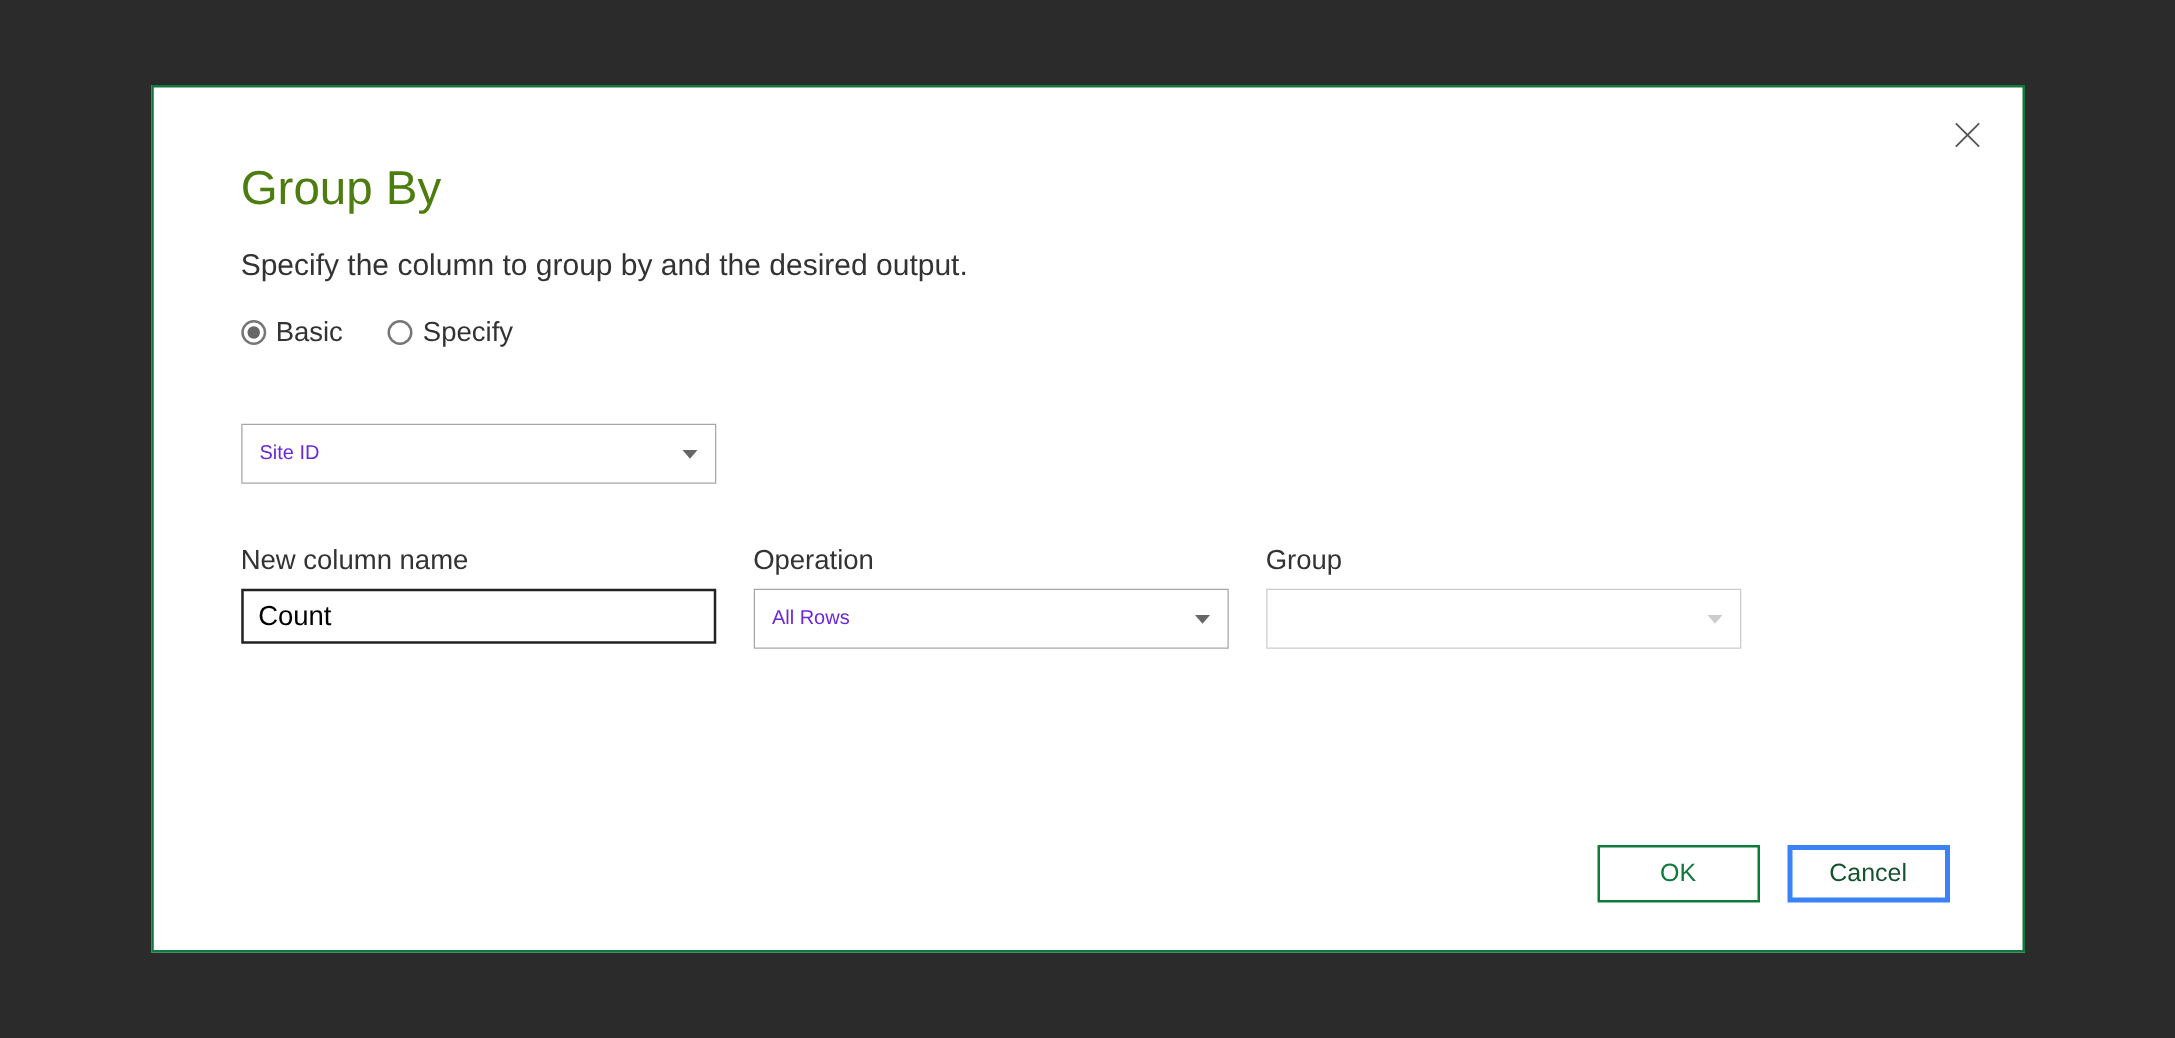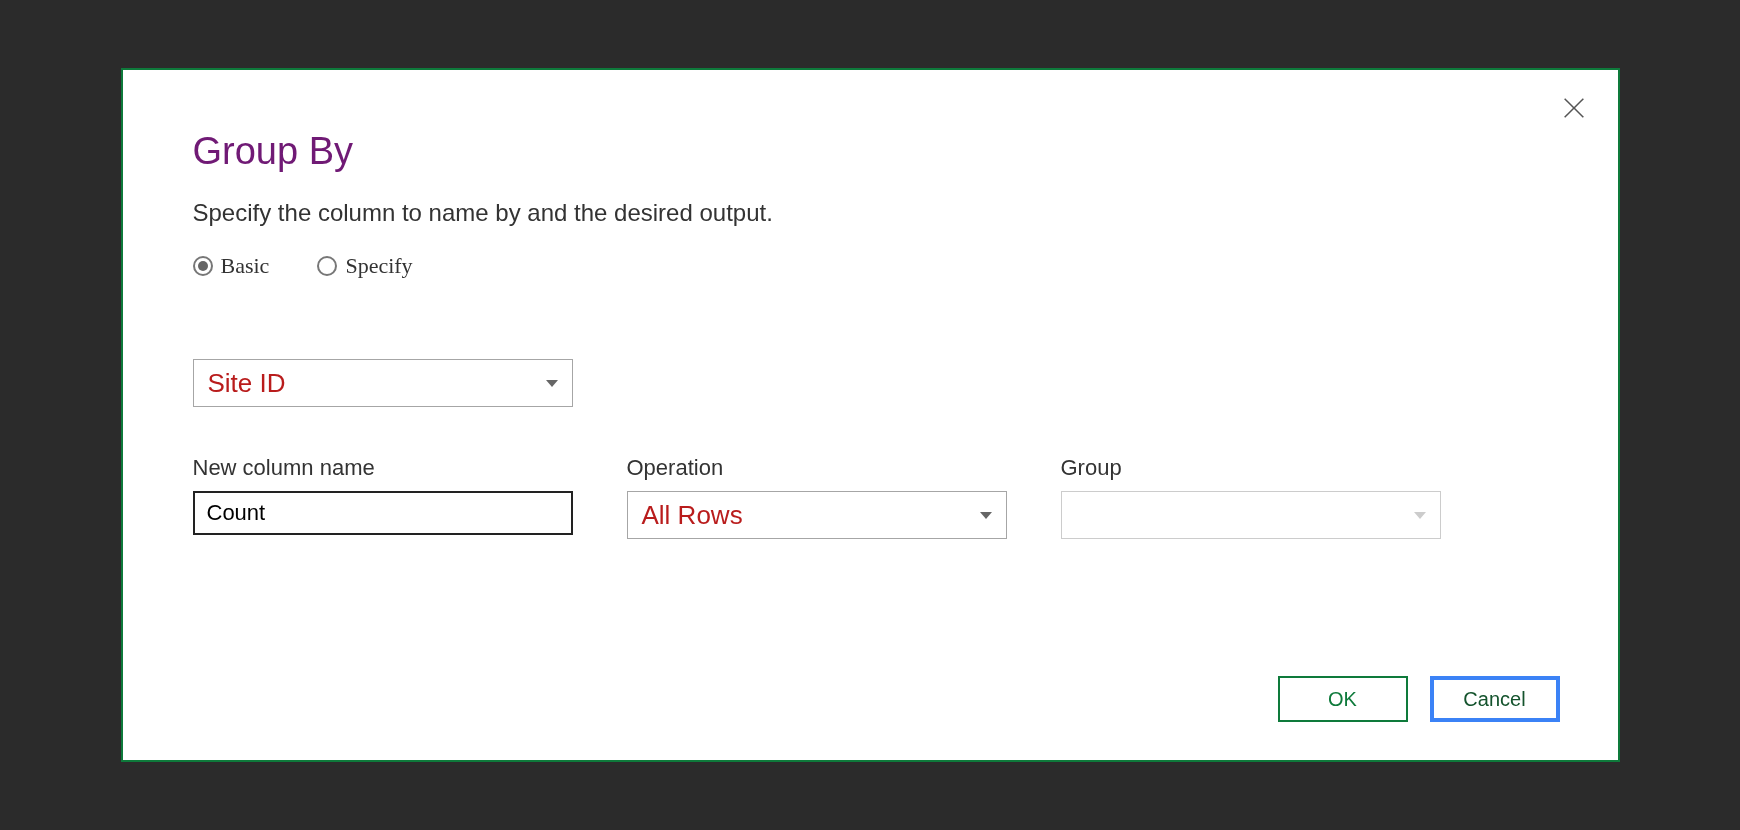--- a/index.html
+++ b/index.html
@@ -43,34 +43,33 @@
     }
     .close-btn svg {
       width: 28px;
       height: 28px;
       stroke: #555;
       stroke-width: 1.3;
     }
     .dialog-title {
       font-size: 38px;
       font-weight: 400;
-      color: #701a75;
+      color: #4d7c0f;
       margin-bottom: 26px;
     }
     .dialog-subtitle {
       font-size: 24px;
       color: #333;
       font-weight: 400;
       margin-bottom: 26px;
     }
     .radio-row {
       display: flex;
-      gap: 48px;
-      margin-bottom: 80px;
-      font-family: Liberation Serif, serif;
+      gap: 36px;
+      margin-bottom: 60px;
     }
     .radio-item {
       display: flex;
       align-items: center;
       gap: 8px;
       cursor: pointer;
     }
     .radio-circle {
       width: 20px;
       height: 20px;
@@ -99,43 +98,43 @@
       height: 48px;
       border: 1px solid #a6a6a6;
       background: #fff;
       display: flex;
       align-items: center;
       justify-content: space-between;
       padding: 0 14px;
       cursor: pointer;
     }
     .dropdown-text {
-      font-size: 26px;
-      color: #b91c1c;
+      font-size: 16px;
+      color: #6d28d9;
     }
     .dropdown-caret {
       width: 0;
       height: 0;
       border-left: 6px solid transparent;
       border-right: 6px solid transparent;
       border-top: 7px solid #666;
     }
     .dropdown.disabled {
       border-color: #ccc;
       cursor: default;
     }
     .dropdown.disabled .dropdown-text {
       color: #aaa;
     }
     .dropdown.disabled .dropdown-caret {
       border-top-color: #ccc;
     }
     .fields-row {
       display: flex;
-      gap: 54px;
+      gap: 30px;
       margin-bottom: 70px;
     }
     .field-group {
       display: flex;
       flex-direction: column;
     }
     .field-label {
       font-size: 22px;
       color: #333;
       margin-bottom: 10px;
@@ -183,21 +182,21 @@
   <div class="dialog">
 
     <div class="close-btn">
       <svg viewBox="0 0 24 24">
         <line x1="4" y1="4" x2="20" y2="20"></line>
         <line x1="20" y1="4" x2="4" y2="20"></line>
       </svg>
     </div>
 
     <h1 class="dialog-title">Group By</h1>
-    <p class="dialog-subtitle">Specify the column to name by and the desired output.</p>
+    <p class="dialog-subtitle">Specify the column to group by and the desired output.</p>
 
     <div class="radio-row">
       <div class="radio-item">
         <span class="radio-circle selected"></span>
         <span class="radio-label">Basic</span>
       </div>
       <div class="radio-item">
         <span class="radio-circle"></span>
         <span class="radio-label">Specify</span>
       </div>

